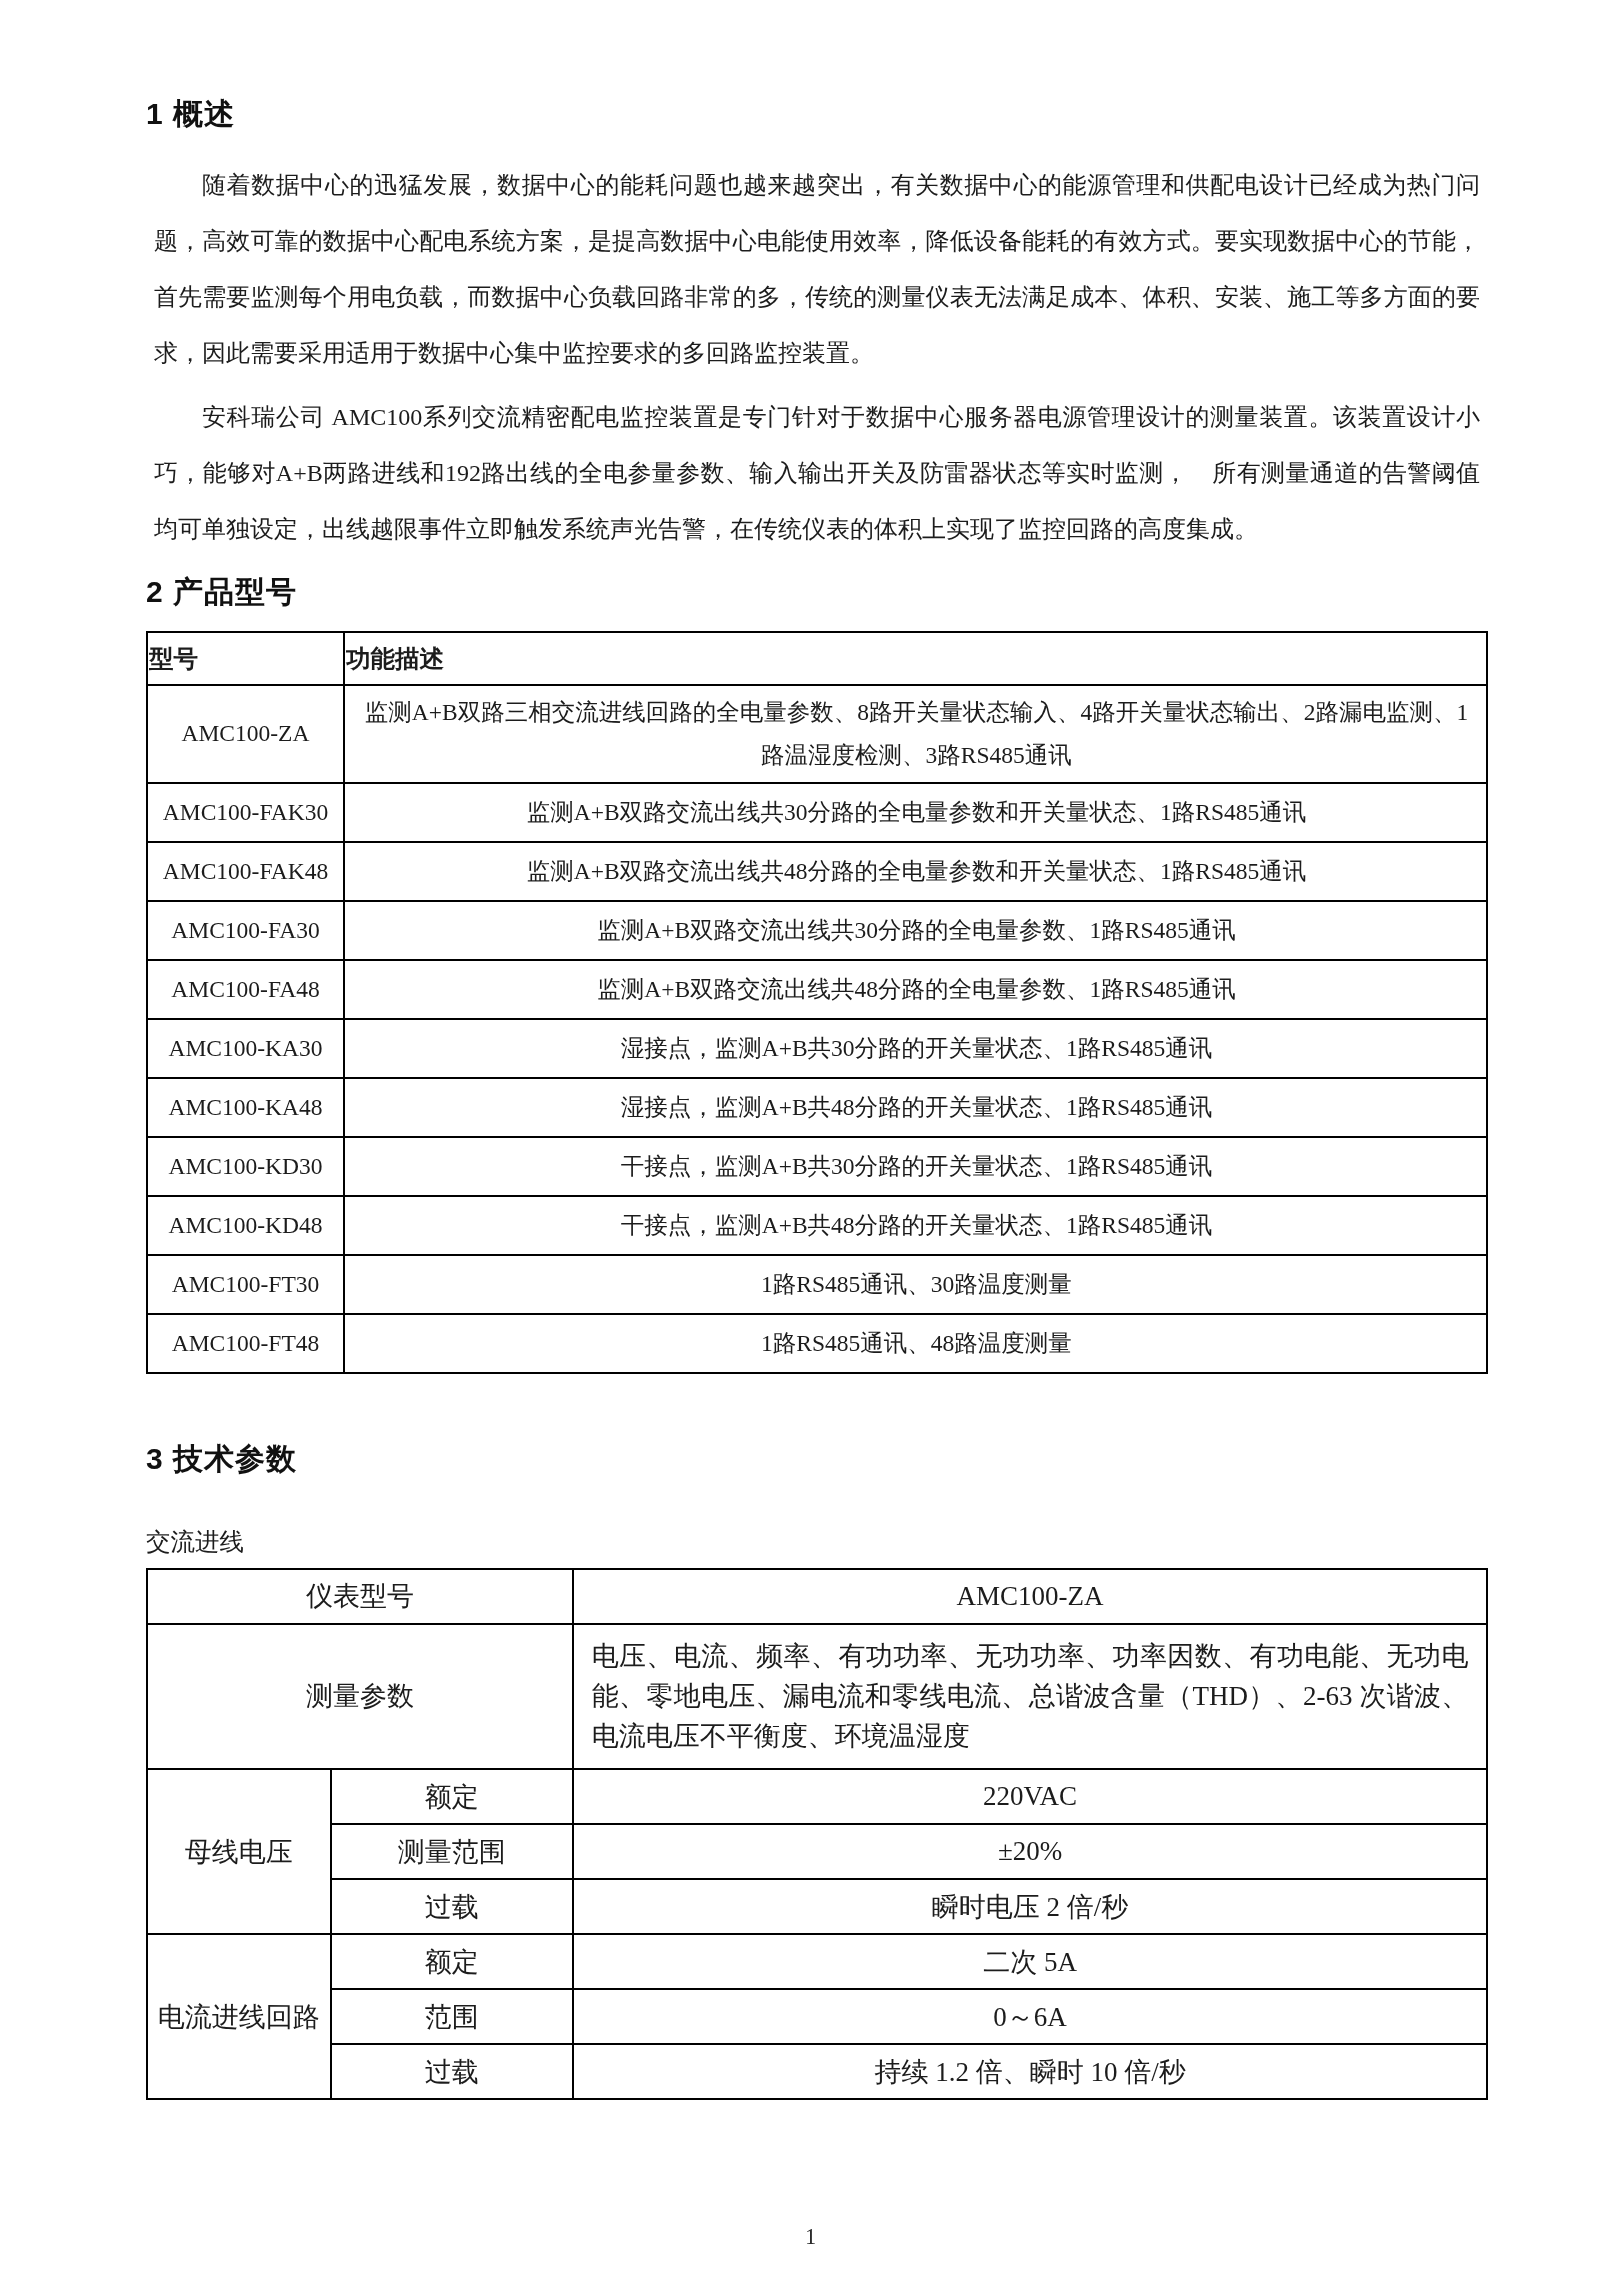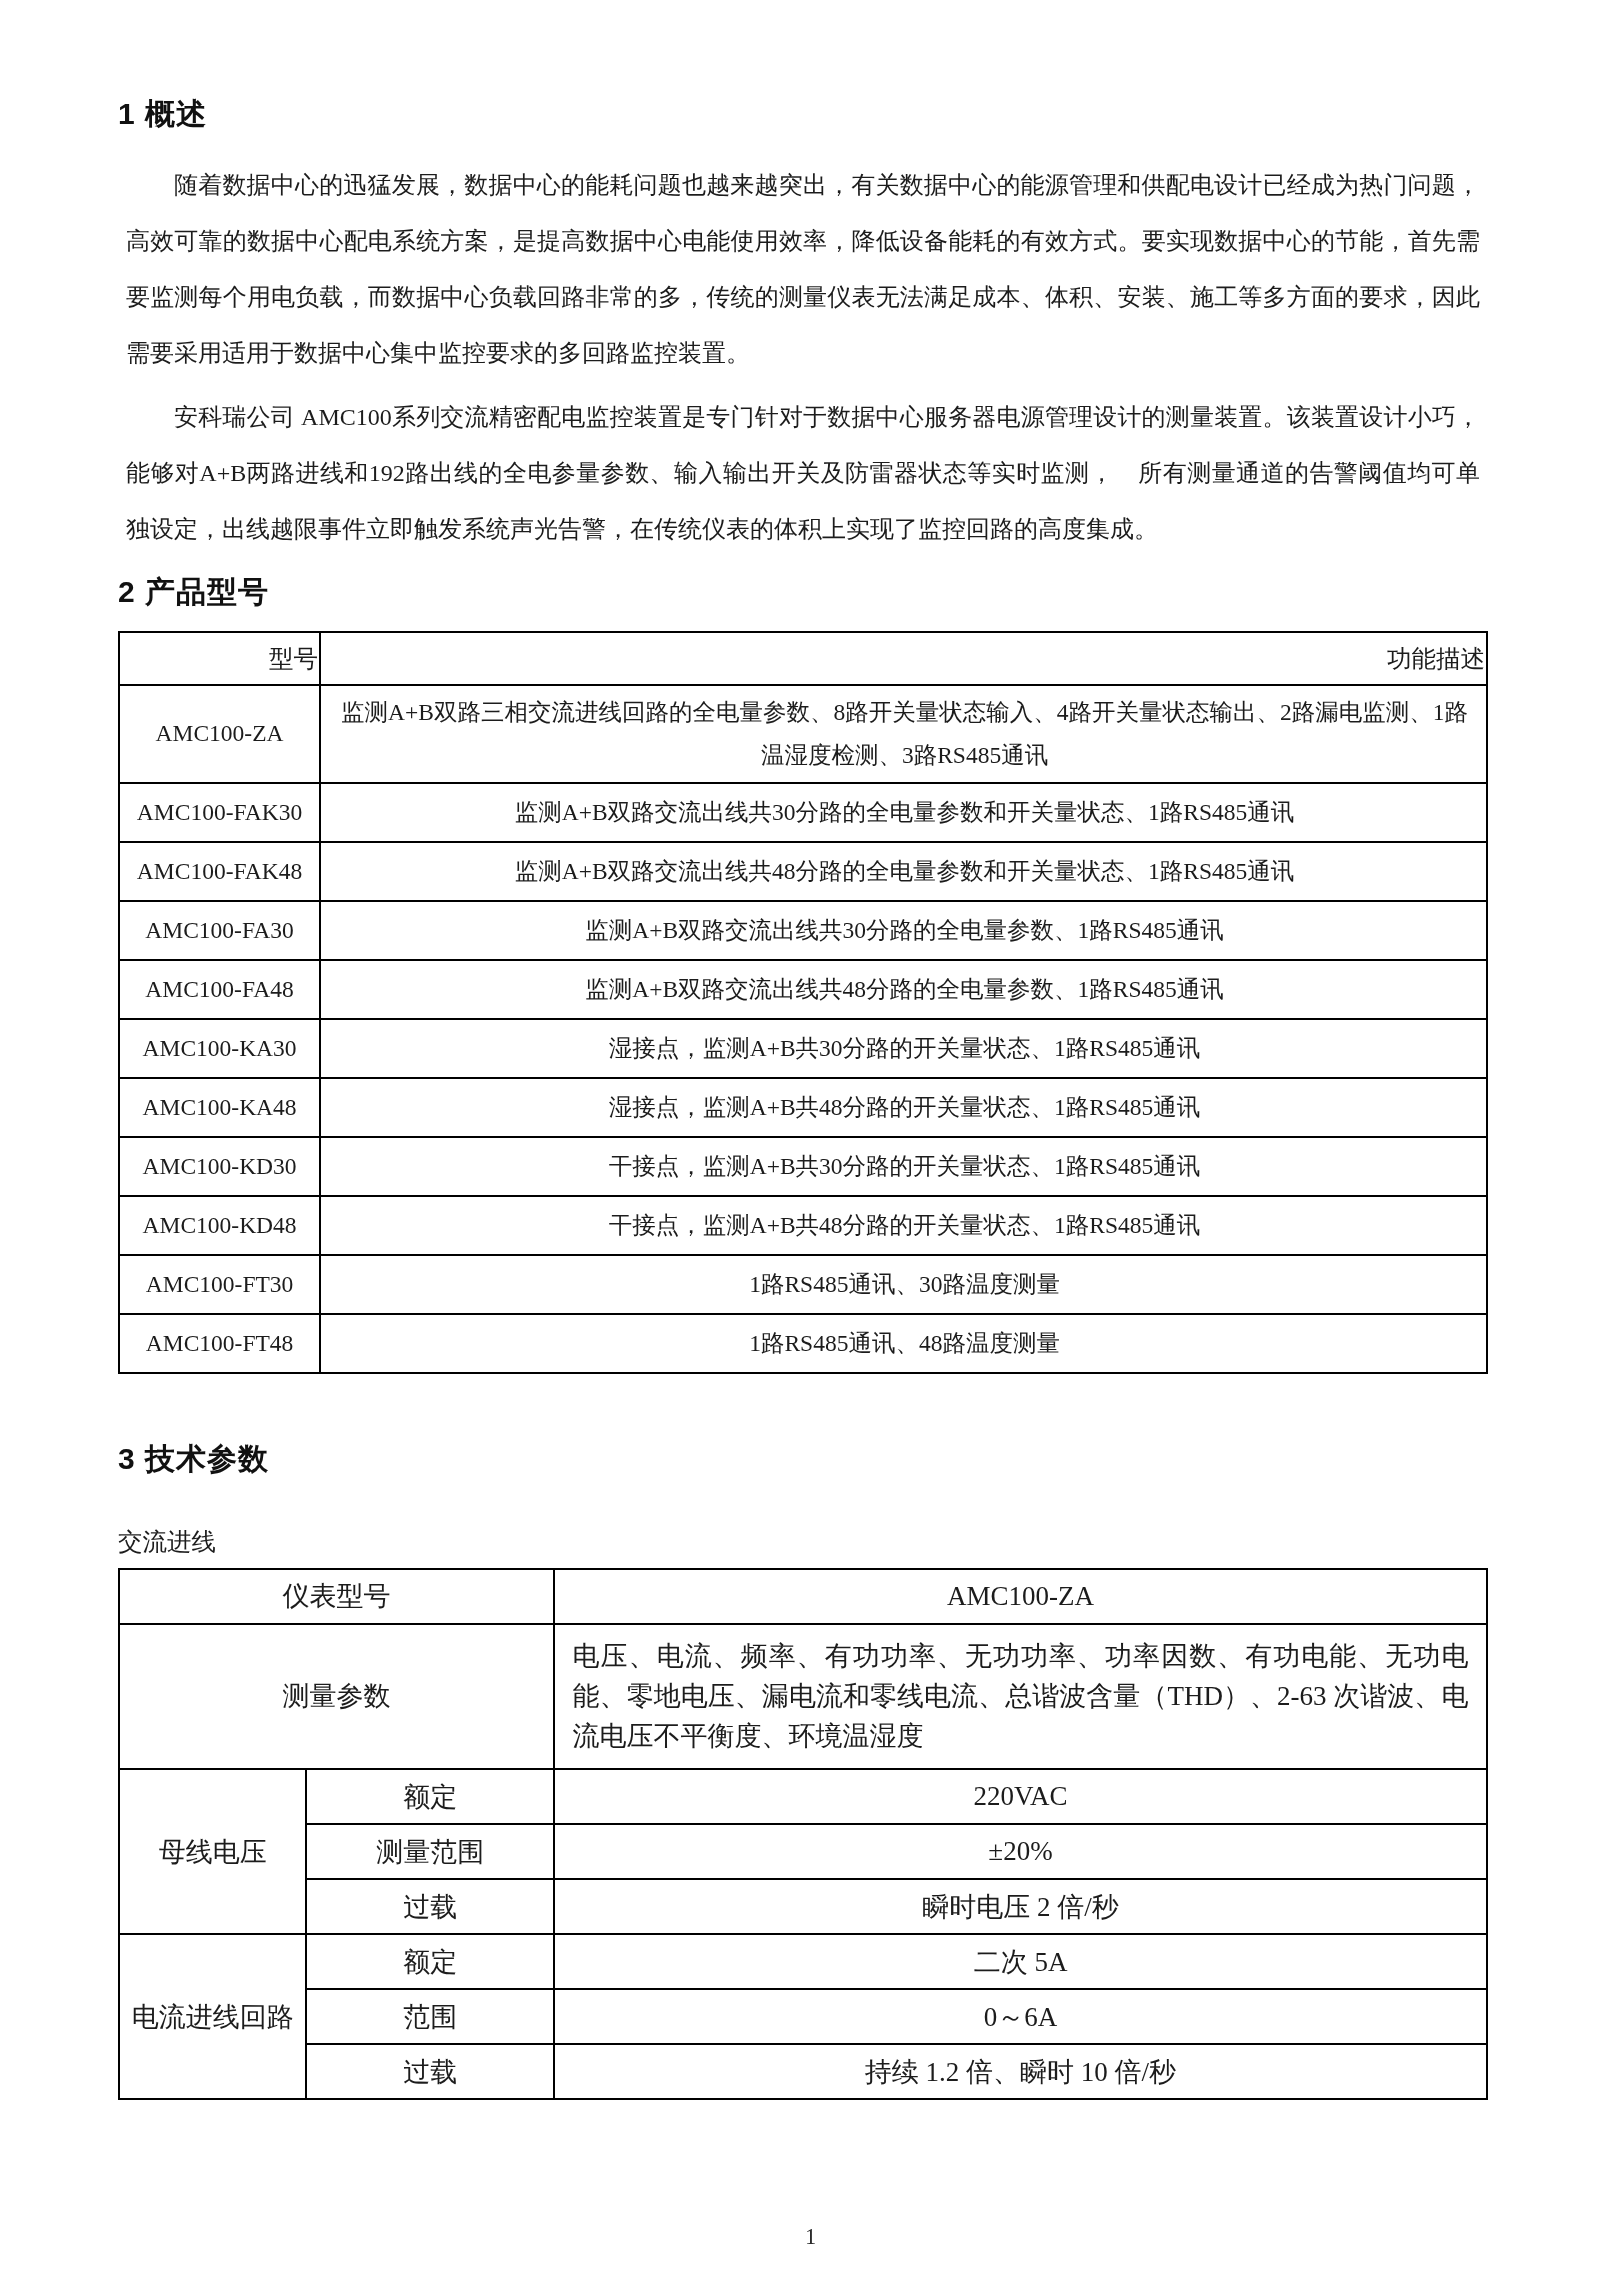--- a/index.html
+++ b/index.html
@@ -10,21 +10,21 @@
   body {
     width: 1621px;
     height: 2293px;
     position: relative;
     color: #1c1c1c;
     font-family: "Liberation Serif", "DejaVu Serif", serif;
     overflow: hidden;
   }
   .page {
     position: absolute;
-    left: 118px;
+    left: 146px;
     right: 133px;
     top: 94px;
   }
   .sec-heading {
     font-family: "Liberation Sans", "DejaVu Sans", sans-serif;
     font-weight: bold;
     font-size: 30px;
     color: #111;
     margin: 0 0 21.6px 0;
     letter-spacing: 1px;
@@ -41,24 +41,24 @@
     width: 100%;
     border-collapse: collapse;
     font-size: 23.5px;
     table-layout: fixed;
   }
   table.product col.c-model { width: 14.7%; }
   table.product th, table.product td {
     border: 2px solid #000;
   }
   table.product th {
-    font-weight: normal;
+    font-weight: bold;
     font-size: 24.5px;
     height: 49px;
-    text-align: right;
+    text-align: left;
   }
   table.product td.model-cell {
     text-align: center;
     height: 57px;
     padding: 0 3.9px;
   }
   table.product td.desc-cell {
     text-align: center;
     padding: 4.9px 13.7px 4.9px 15.7px;
     line-height: 43px;

